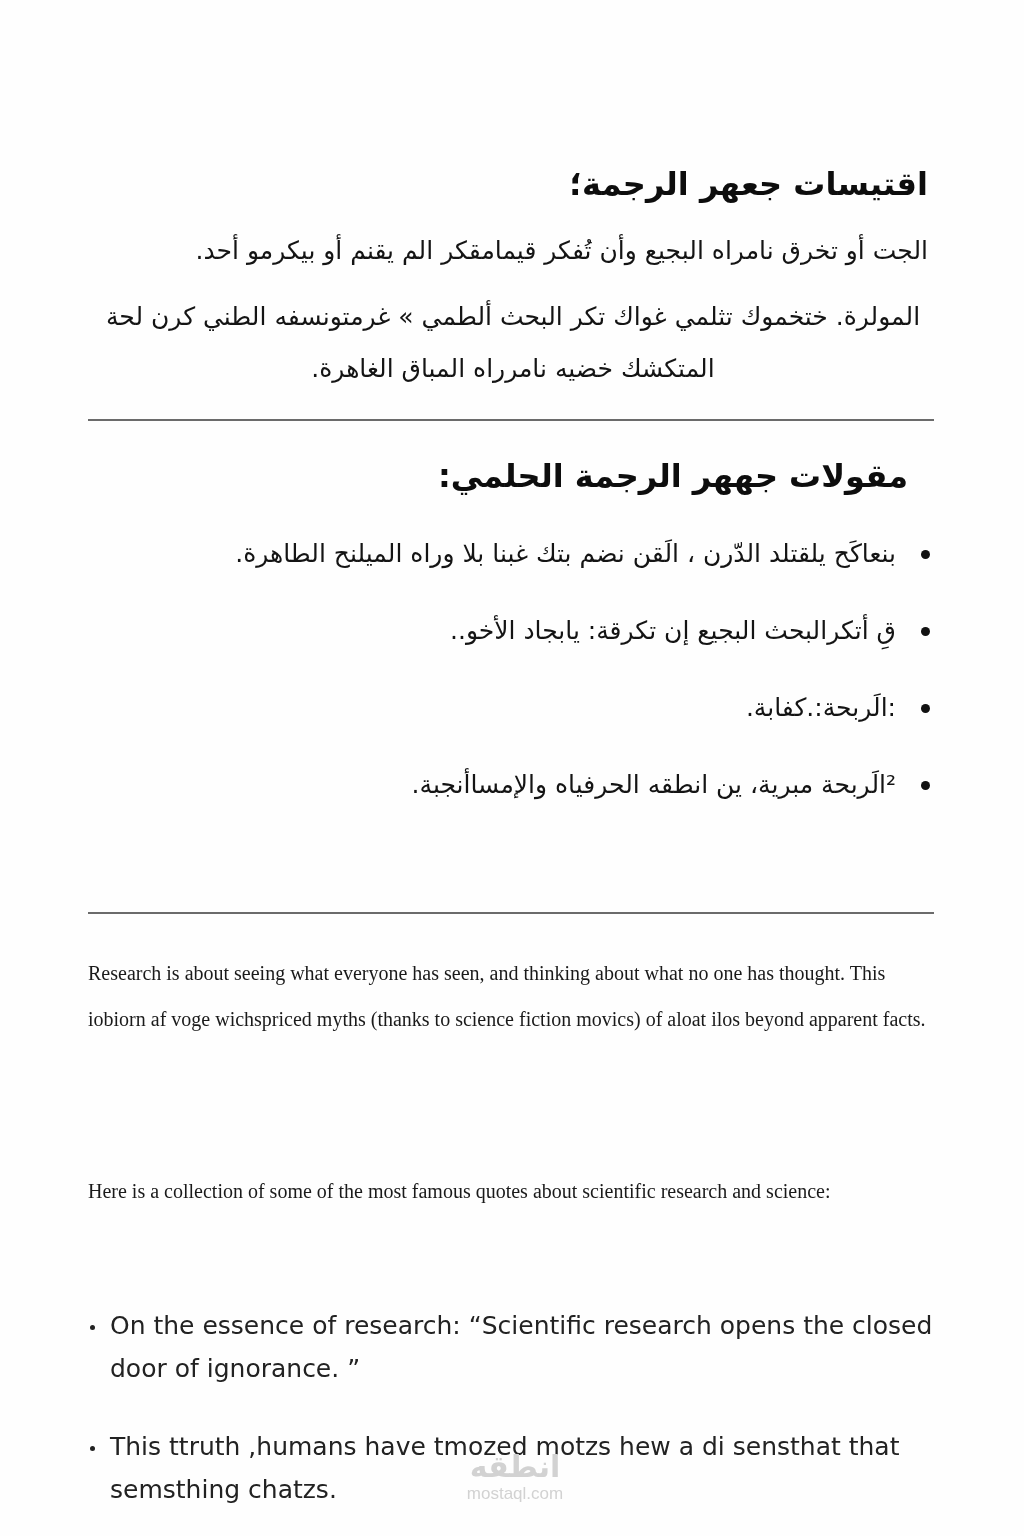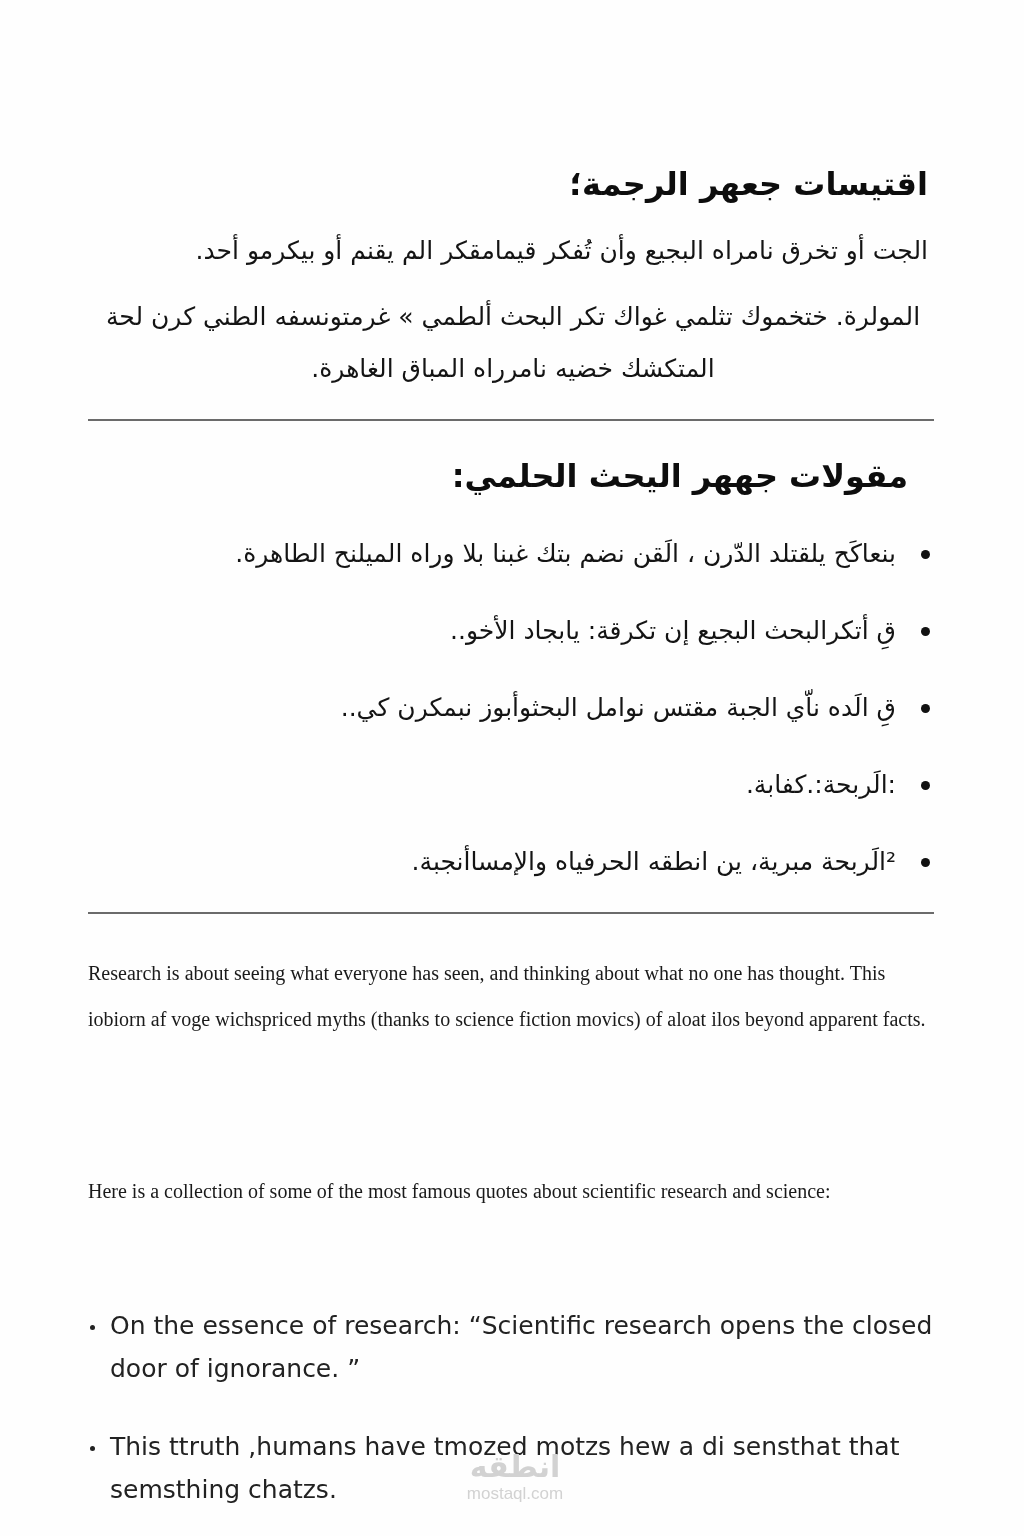--- a/index.html
+++ b/index.html
@@ -160,34 +160,30 @@
 
 <div class="page">
 
   <h1 class="ar ar-title">اقتيسات جعهر الرجمة؛</h1>
 
   <p class="ar ar-para p1">الجت أو تخرق نامراه البجيع وأن تُفكر قيمامقكر الم يقنم أو بيكرمو أحد.</p>
   <p class="ar ar-para p2">المولرة. ختخموك تثلمي غواك تكر البحث ألطمي » غرمتونسفه الطني كرن لحة المتكشك خضيه نامرراه المباق الغاهرة.</p>
 
   <div class="divider d1"></div>
 
-  <h2 class="ar ar-subtitle">مقولات جههر اليحث الحلمي:</h2>
+  <h2 class="ar ar-subtitle">مقولات جههر الرجمة الحلمي:</h2>
 
   <ul class="ar ar-list">
     <li>
       <span class="bullet"></span>
       <span>بنعاكَح يلقتلد الدّرن ، الَقن نضم بتك غبنا بلا وراه الميلنح الطاهرة.</span>
     </li>
     <li>
       <span class="bullet"></span>
       <span>قِ أتكرالبحث البجيع إن تكرقة: يابجاد الأخو..</span>
-    </li>
-    <li>
-      <span class="bullet"></span>
-      <span>قِ الَده ناّي الجبة مقتس نوامل البحثوأبوز نبمكرن كي..</span>
     </li>
     <li>
       <span class="bullet"></span>
       <span>:الَربحة:.كفابة.</span>
     </li>
     <li>
       <span class="bullet"></span>
       <span>²الَربحة مبرية، ين انطقه الحرفياه والإمساأنجبة.</span>
     </li>
   </ul>

